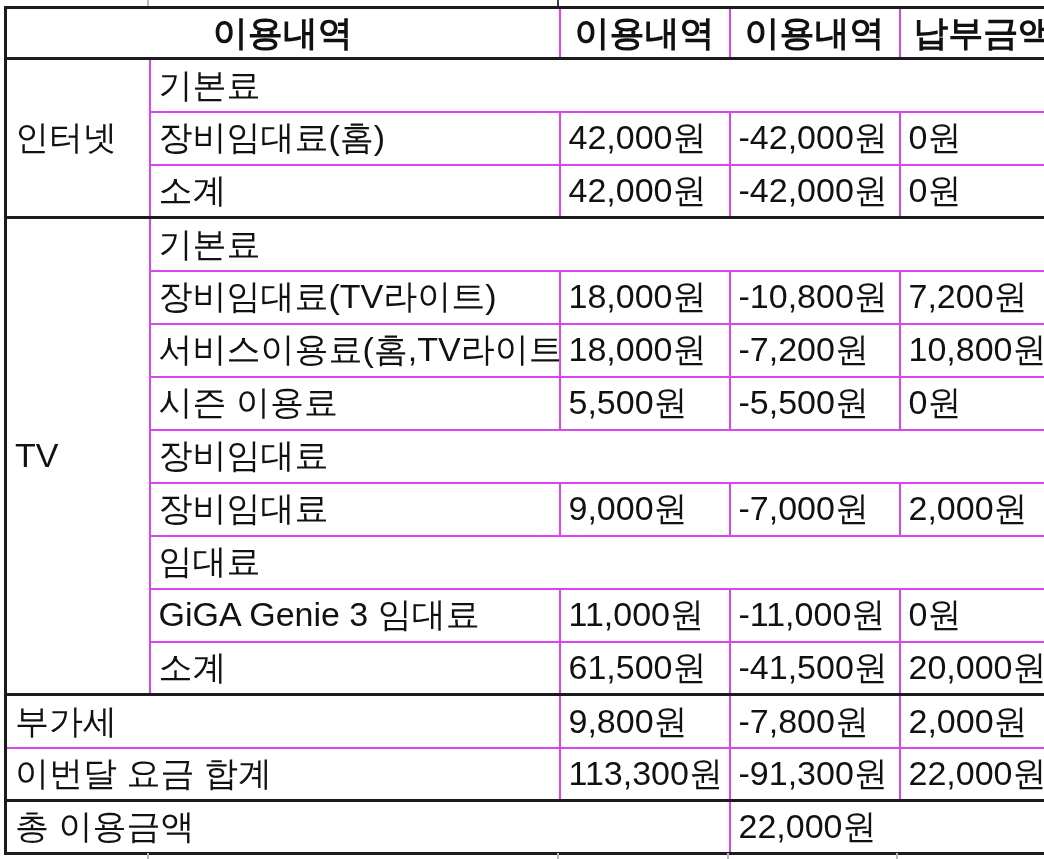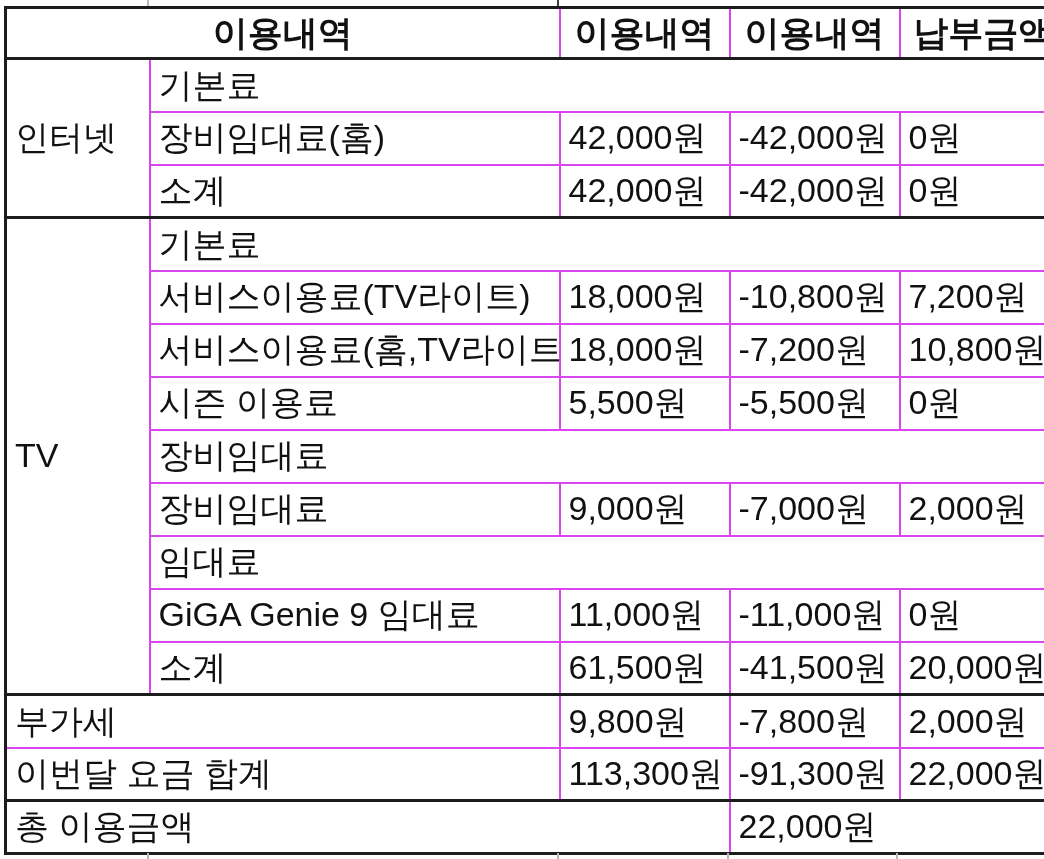--- a/index.html
+++ b/index.html
@@ -96,21 +96,21 @@
     <td>42,000원</td>
     <td>-42,000원</td>
     <td>0원</td>
   </tr>
 
   <tr class="sep">
     <td class="group" rowspan="9">TV</td>
     <td colspan="4">기본료</td>
   </tr>
   <tr>
-    <td>서비스이용료(TV라이트)</td>
+    <td>장비임대료(TV라이트)</td>
     <td>18,000원</td>
     <td>-10,800원</td>
     <td>7,200원</td>
   </tr>
   <tr>
     <td>서비스이용료(홈,TV라이트)</td>
     <td>18,000원</td>
     <td>-7,200원</td>
     <td>10,800원</td>
   </tr>
@@ -126,21 +126,21 @@
   <tr>
     <td>장비임대료</td>
     <td>9,000원</td>
     <td>-7,000원</td>
     <td>2,000원</td>
   </tr>
   <tr>
     <td colspan="4">임대료</td>
   </tr>
   <tr>
-    <td>GiGA Genie 9 임대료</td>
+    <td>GiGA Genie 3 임대료</td>
     <td>11,000원</td>
     <td>-11,000원</td>
     <td>0원</td>
   </tr>
   <tr>
     <td>소계</td>
     <td>61,500원</td>
     <td>-41,500원</td>
     <td>20,000원</td>
   </tr>

